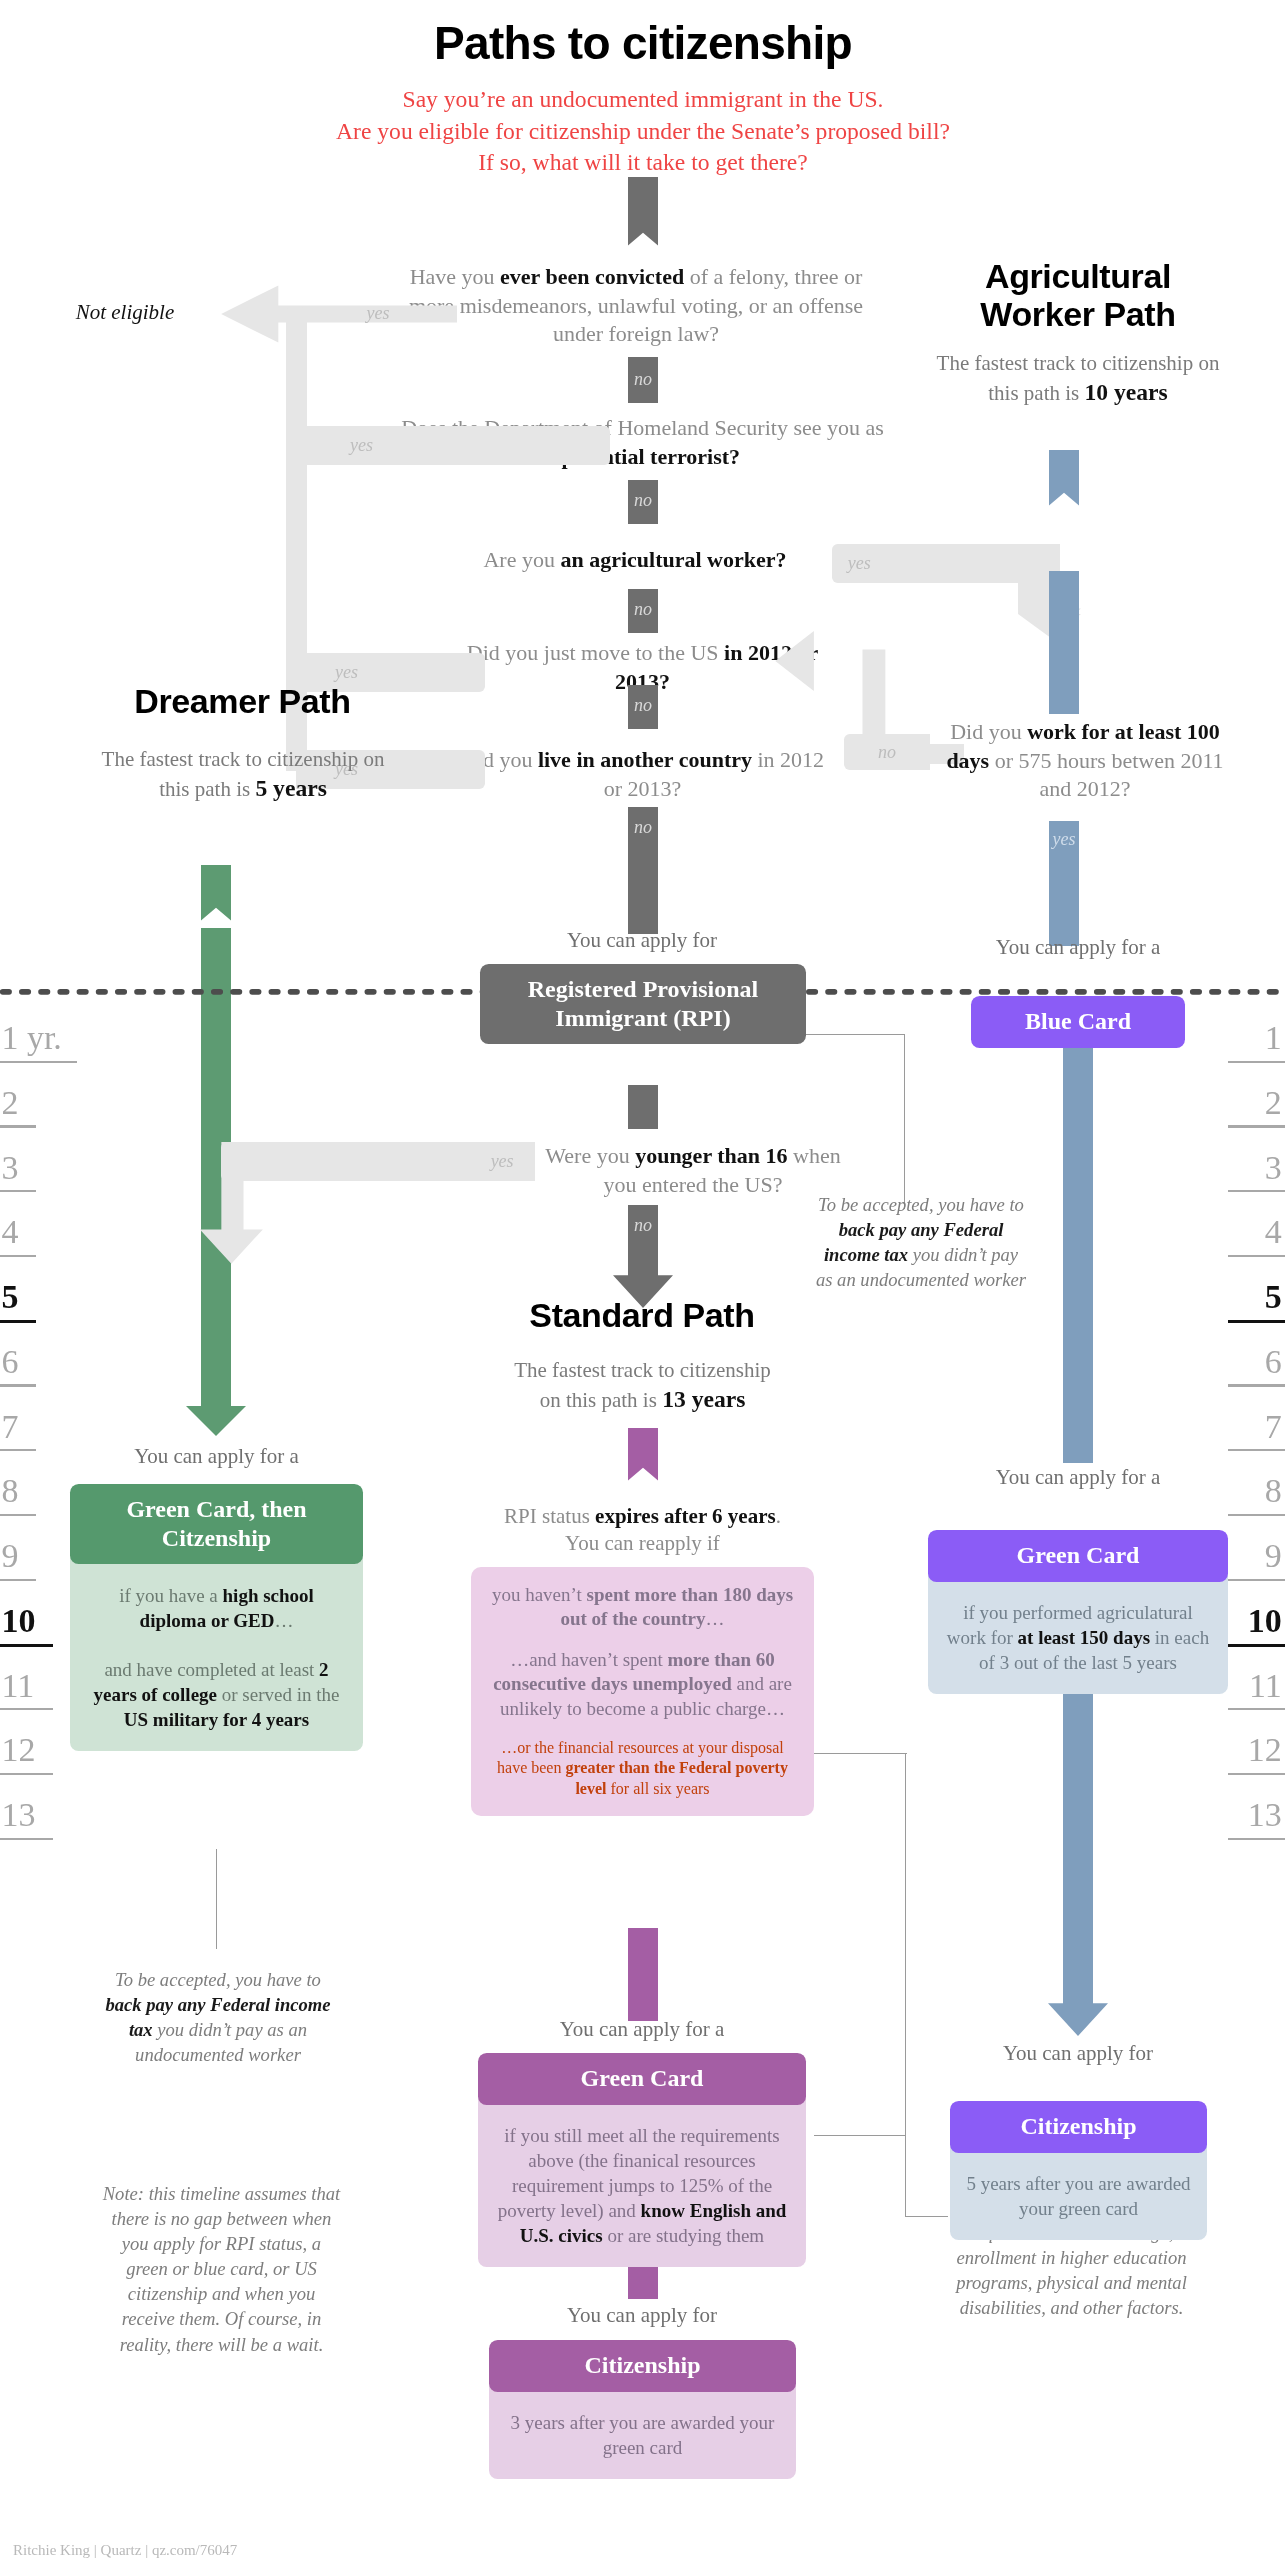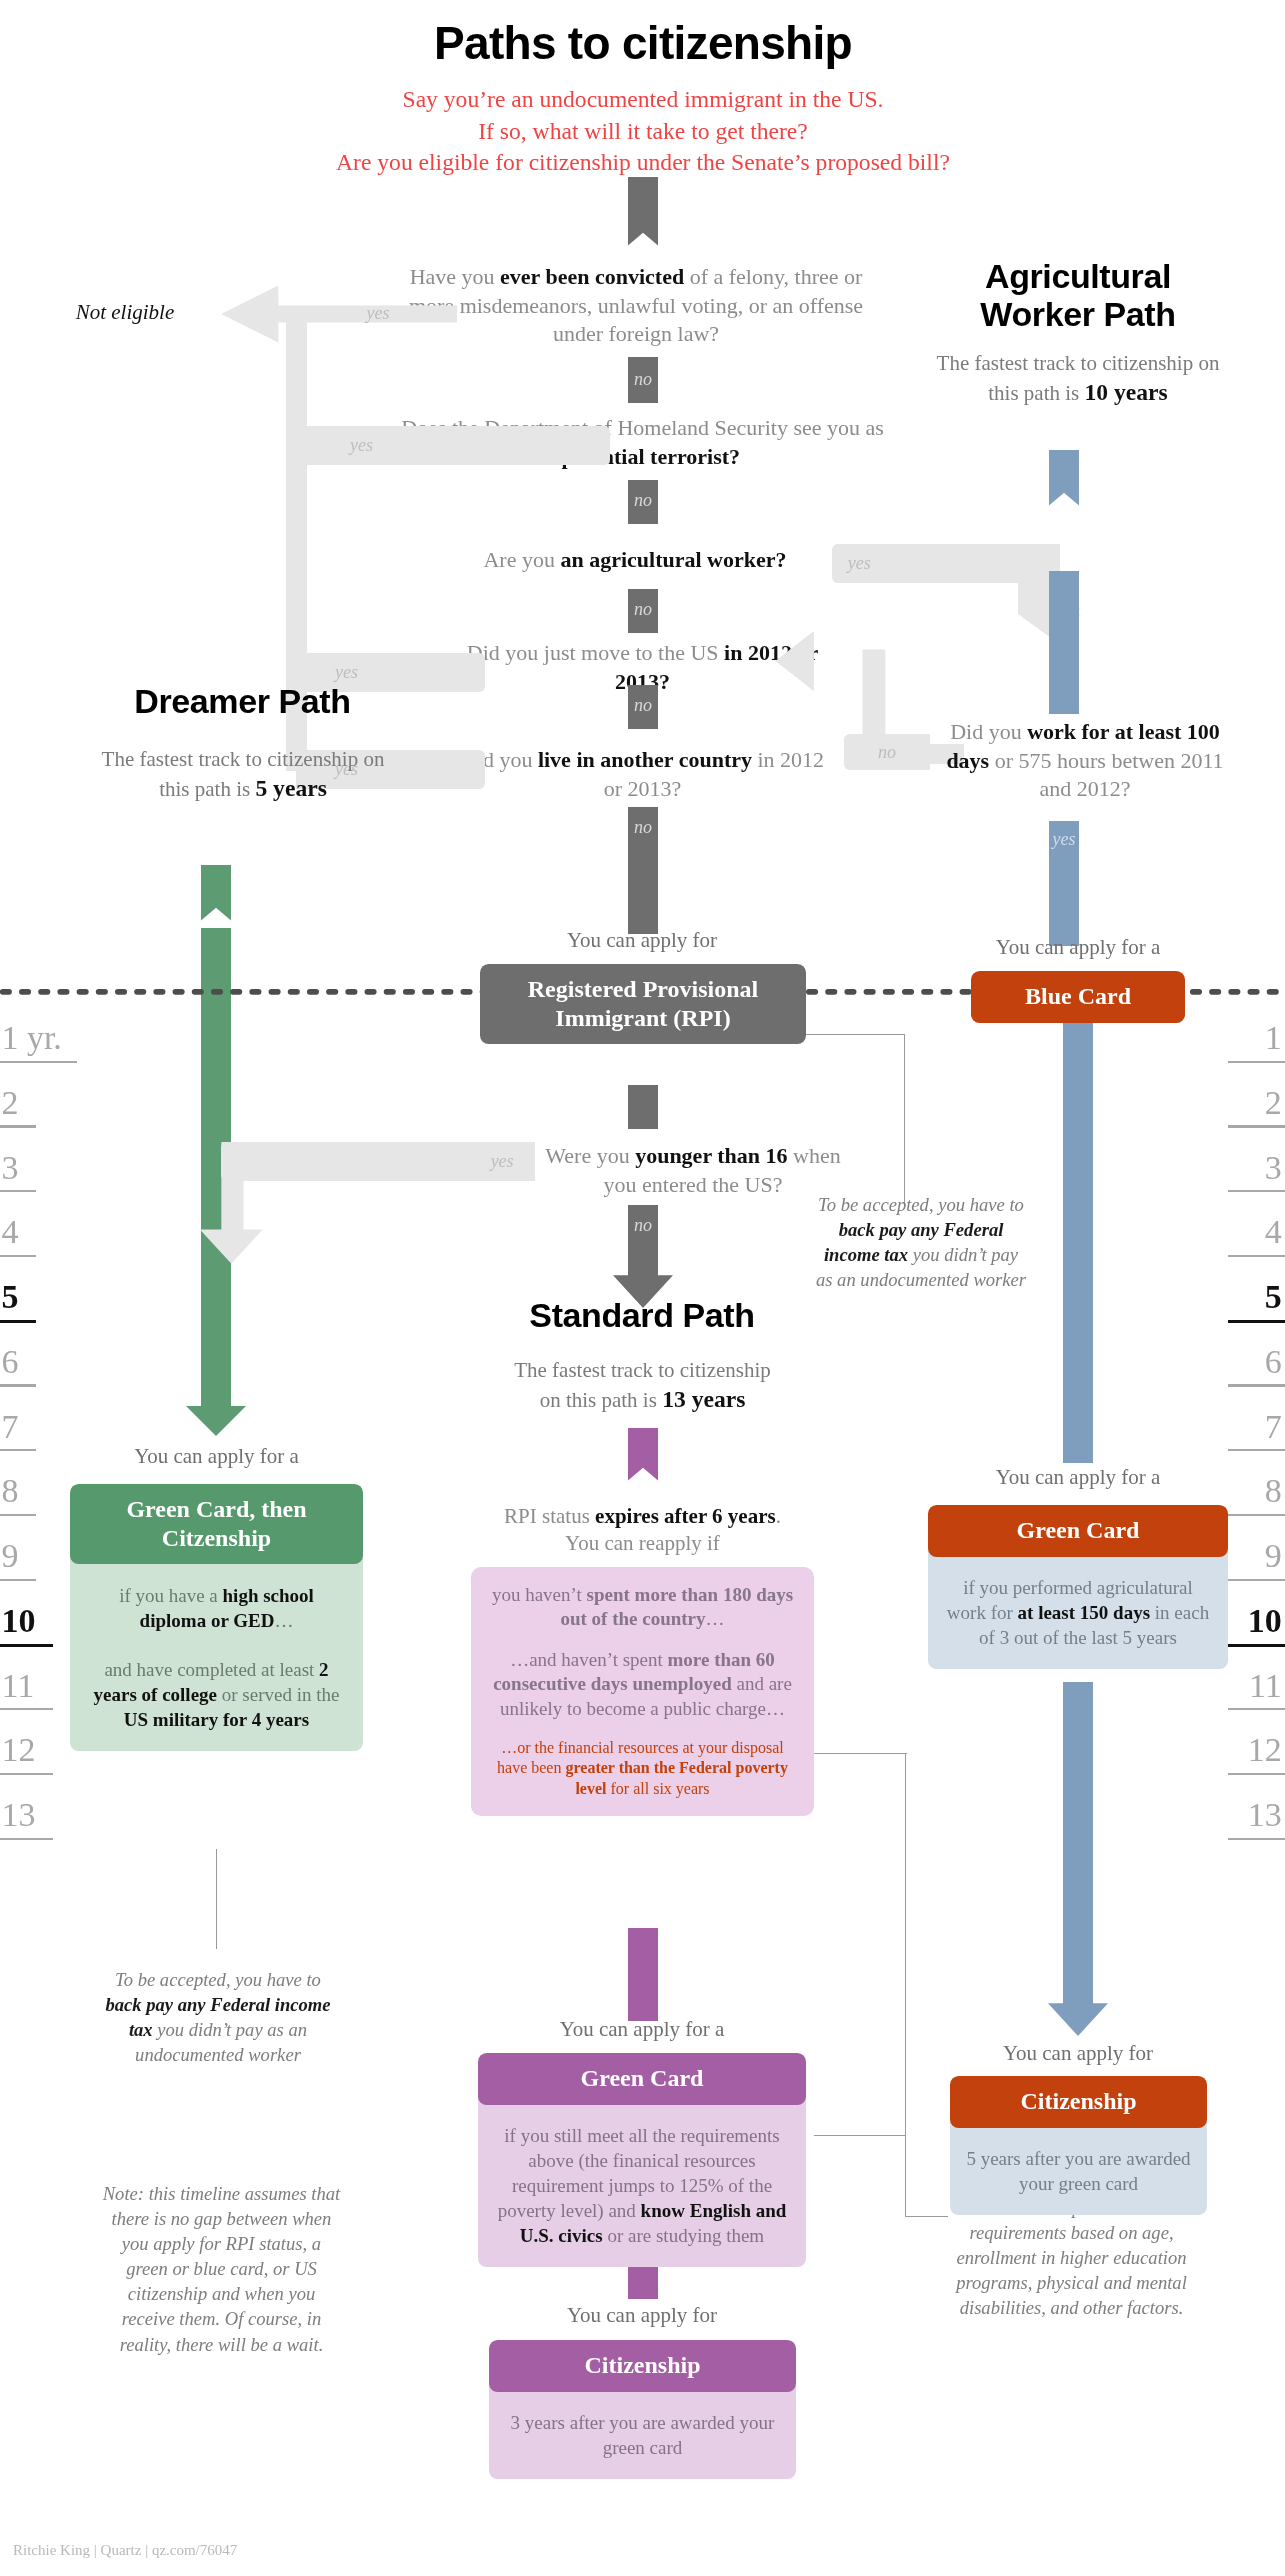--- a/index.html
+++ b/index.html
@@ -61,21 +61,21 @@
   .card-body {
     text-align: center; font-size: 19px; line-height: 1.32;
     padding: 18.6px 15.7px 18.6px; border-radius: 0 0 8.6px 8.6px;
     margin-top: -8.6px; padding-top: 27px; position: relative; z-index: 1;
   }
   .card-body b { color: #111; font-weight: bold; }
 
   .hd-gray { background: #6e6e6e; }
   .hd-green { background: #55996d; }
   .bd-green { background: #cfe3d5; color: #6b7a70; }
-  .hd-blue { background: #c2410c; }
+  .hd-blue { background: #8b5cf6; margin-top: 25px; }
   .bd-blue { background: #d4dfe9; color: #72808c; }
   .hd-purple { background: #a45ea4; }
   .bd-purple { background: #e6cfe6; color: #83728a; }
   .tick-num {
     font-size: 34px; color: #a8a8a8; line-height: 1;
     font-family: "Liberation Serif", serif;
   }
   .tick-rule { height: 2.1px; background: #a8a8a8; }
   .tick-bold .tick-num { color: #111; font-weight: bold; }
   .tick-bold .tick-rule { height: 3.6px; background: #111; }
@@ -84,22 +84,22 @@
 </style>
 </head>
 <body>
 
 <div class="abs ctr" style="left:286px; top:15.7px; width:714px;">
   <div class="main-title">Paths to citizenship</div>
 </div>
 
 <div class="abs ctr deck" style="left:286px; top:84px; width:714px;">
   <div>Say you’re an undocumented immigrant in the US.</div>
+  <div>Are you eligible for citizenship under the Senate’s proposed bill?</div>
   <div>If so, what will it take to get there?</div>
-  <div>Are you eligible for citizenship under the Senate’s proposed bill?</div>
 </div>
 
 <div class="abs conn" style="left:628px; top:177px; width:30px; height:50px;"></div>
 <svg class="abs" style="left:628px; top:227px;" width="30" height="18.6" viewBox="0 0 42 26">
   <polygon points="0,0 42,0 42,26 21,8 0,26" fill="#6e6e6e"></polygon>
 </svg>
 
 <div class="abs ctr q" style="left:386px; top:263px; width:500px;">
   <span>Have you <b>ever been convicted</b> of a felony, three or more misdemeanors, unlawful voting, or an offense under foreign law?</span>
 </div>

